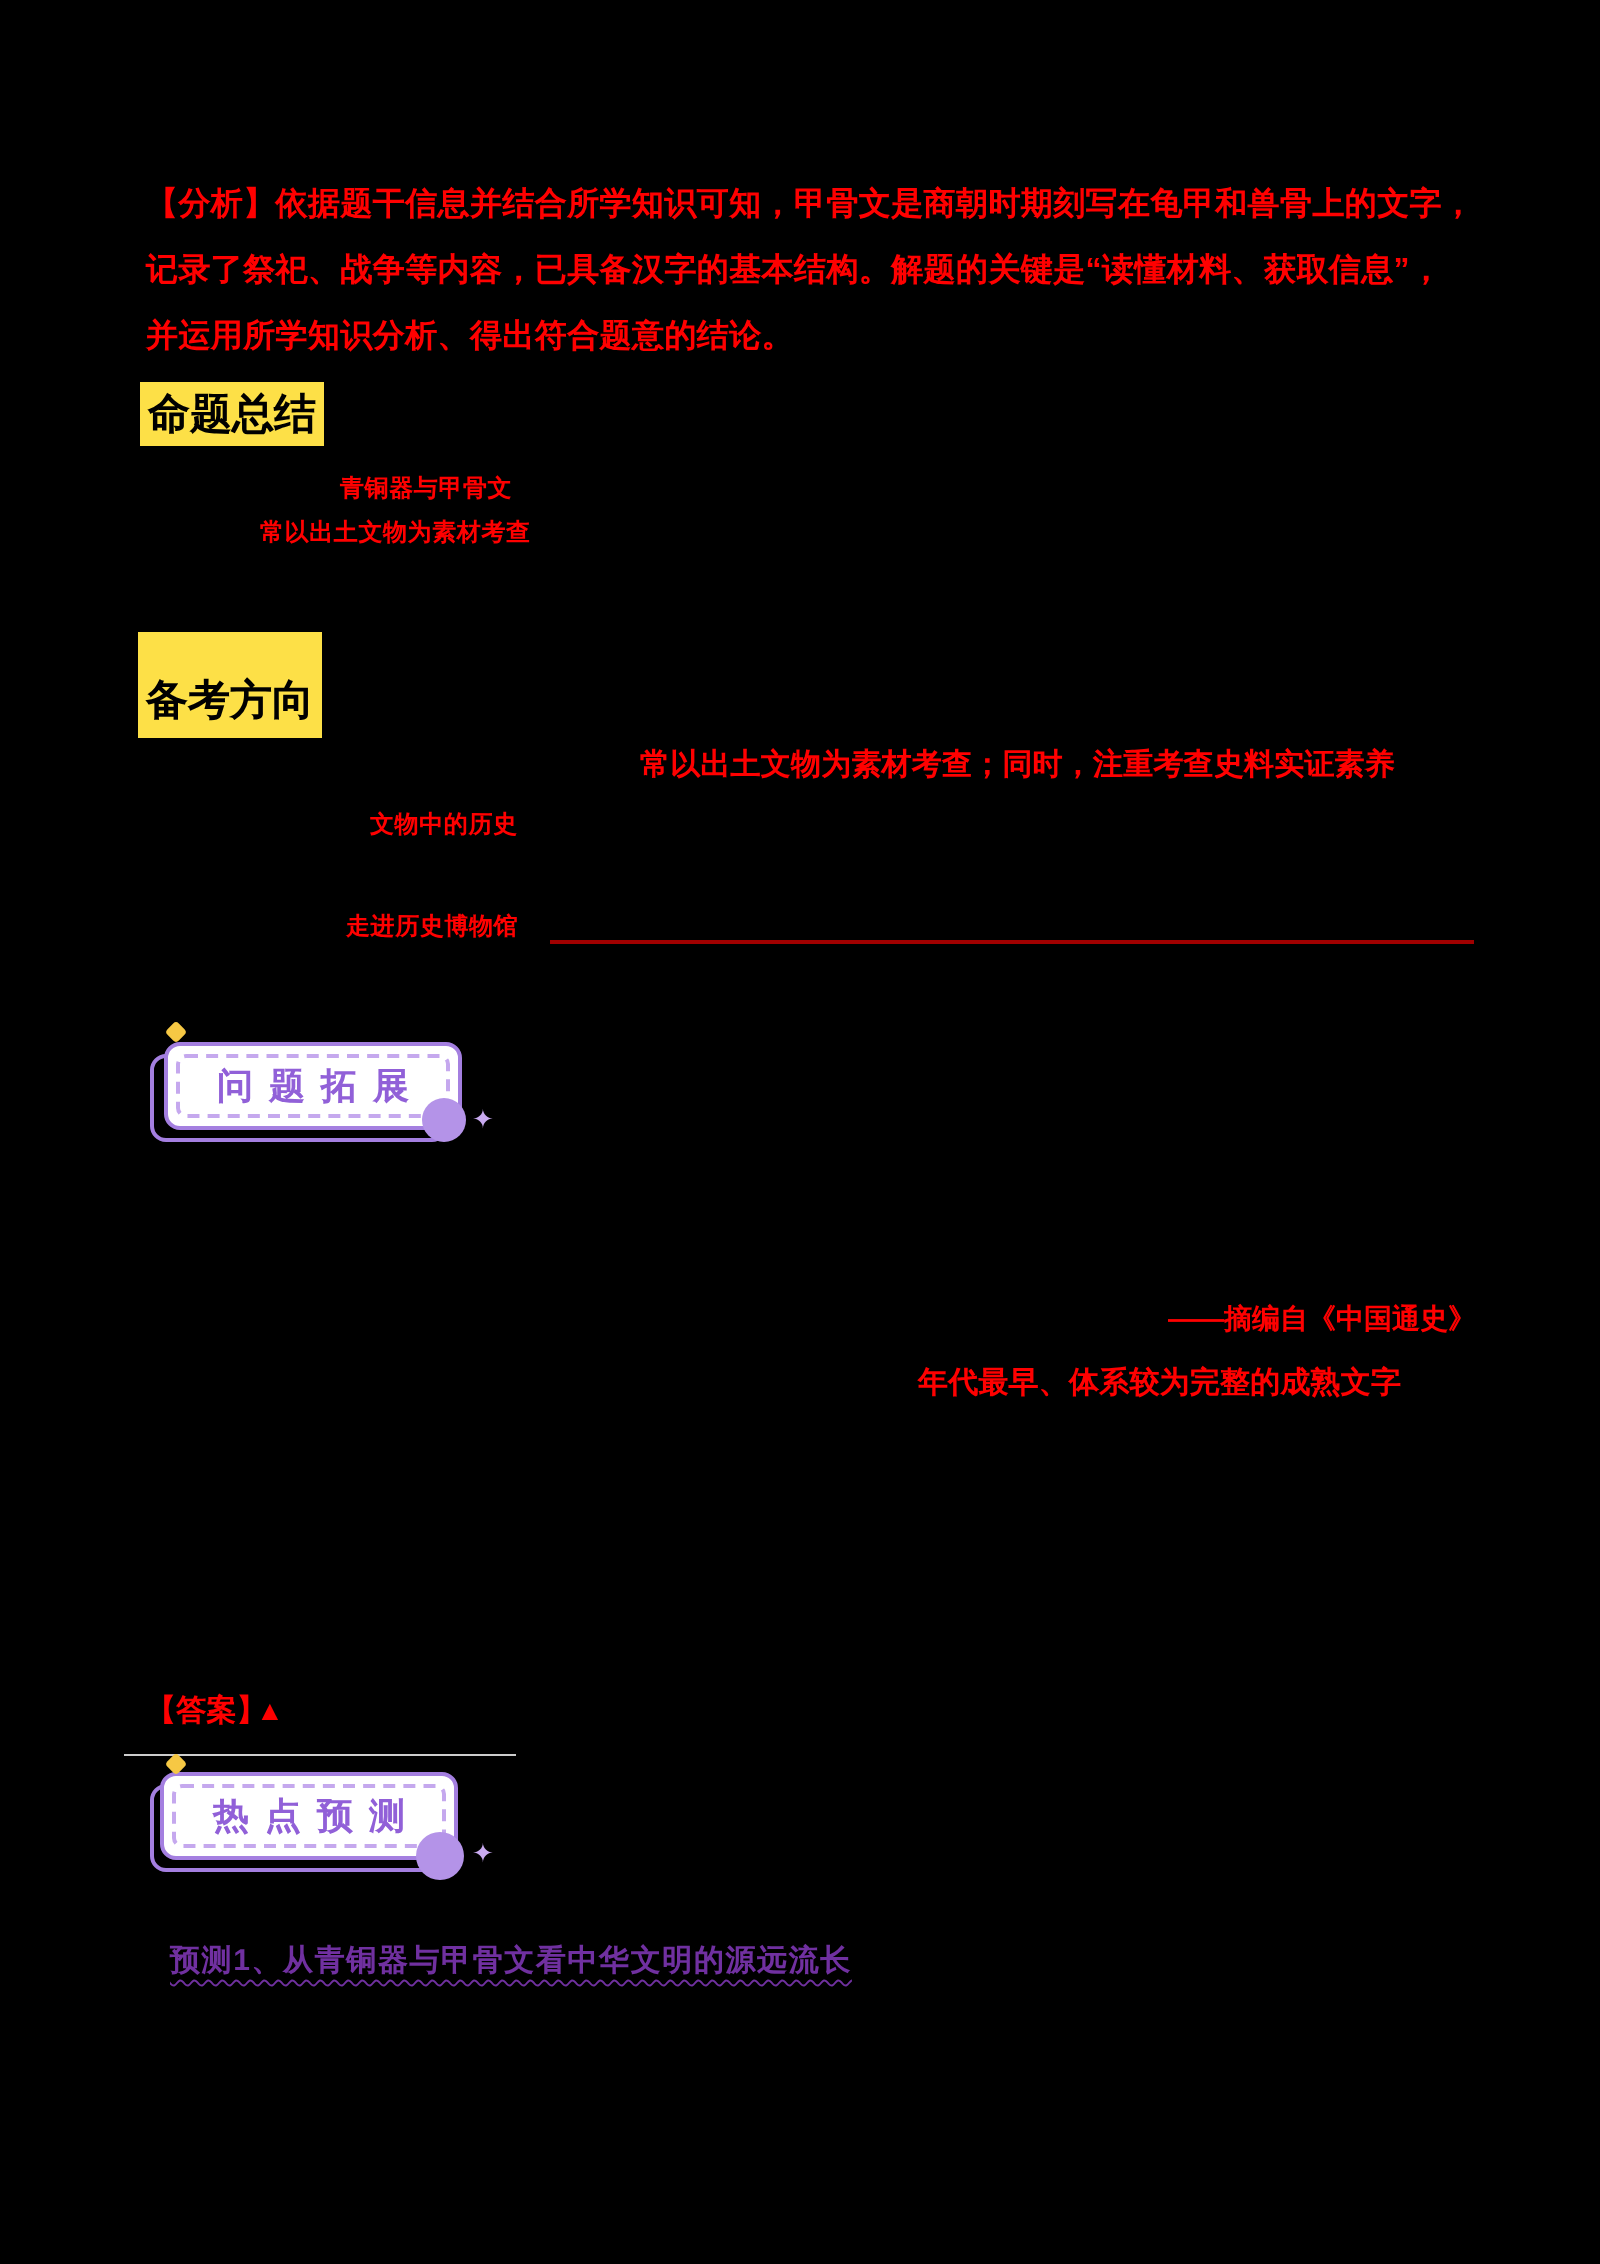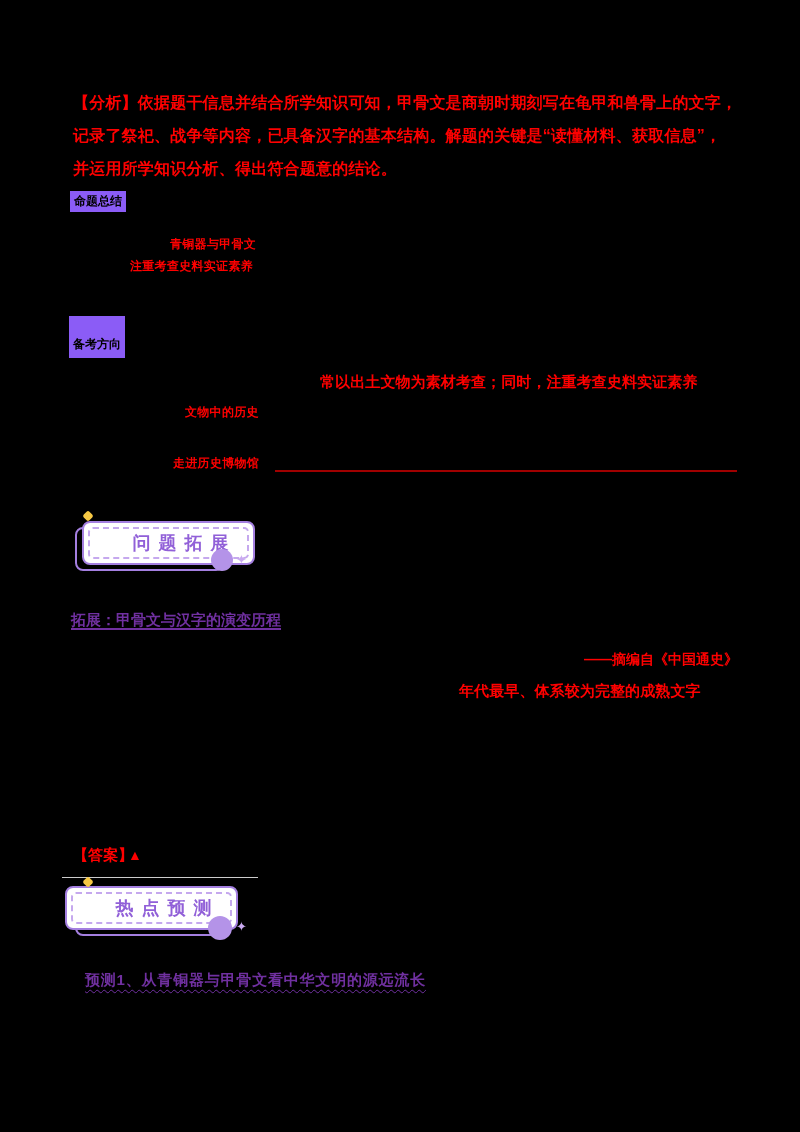--- a/index.html
+++ b/index.html
@@ -5,42 +5,42 @@
   html,body{margin:0;padding:0;background:#000;}
   .page{
     position:relative;width:800px;height:1036px;background:#000;overflow:hidden;
     font-family:"Liberation Sans",sans-serif;
     text-decoration:underline;
   }
   .abs{position:absolute;}
   .red{color:#ff0000;font-weight:bold;}
   .analysis-line{font-size:16px;line-height:33px;white-space:nowrap;letter-spacing:0.2px;}
   .yellow-hl{
-    background:#8b5cf6;color:#000;font-weight:bold;font-size:12px;
+    background:#fde047;color:#000;font-weight:bold;font-size:21px;
     padding:2px 4px;white-space:nowrap;
   }
   .red-line-sm{font-size:12px;white-space:nowrap;letter-spacing:0.3px;}
   .red-line-md{font-size:15px;white-space:nowrap;letter-spacing:0.1px;}
   .blank-line{background:#a00000;height:2px;}
   .purple-heading{
     color:#7030a0;font-weight:bold;font-size:15px;white-space:nowrap;
     text-decoration:underline;text-decoration-thickness:1.5px;text-underline-offset:3px;
   }
   .purple-heading.wavy{
     text-decoration:underline wavy;text-decoration-thickness:1.2px;text-underline-offset:4px;
     letter-spacing:0.8px;
   }
   
   .badge-ghost{
     position:absolute;width:145px;height:40px;border:2px solid #a47fe0;border-radius:8px;
     background:transparent;
   }
   .badge-box{
     position:absolute;width:145px;height:40px;background:#ffffff;border:2px solid #a47fe0;
-    border-radius:8px;display:flex;align-items:center;justify-content:center;padding-left:24px;
+    border-radius:8px;display:flex;align-items:center;justify-content:center;
   }
   .badge-inner{
     position:absolute;inset:4px;border:2px dashed #c5a8ee;border-radius:5px;pointer-events:none;
   }
   .badge-label{
     color:#9160d8;font-weight:bold;font-size:18px;letter-spacing:8px;text-indent:8px;
     white-space:nowrap;position:relative;z-index:2;
   }
   .badge-dot{
     position:absolute;width:8px;height:8px;background:#f6c844;transform:rotate(45deg);
@@ -62,50 +62,49 @@
 <div class="page">
 
   <div class="abs" style="left:73px;top:86px;">
     <div class="red analysis-line">【分析】依据题干信息并结合所学知识可知，甲骨文是商朝时期刻写在龟甲和兽骨上的文字，</div>
     <div class="red analysis-line">记录了祭祀、战争等内容，已具备汉字的基本结构。解题的关键是“读懂材料、获取信息”，</div>
     <div class="red analysis-line">并运用所学知识分析、得出符合题意的结论。</div>
   </div>
 
   <div class="abs yellow-hl" style="left:70px;top:191px;">命题总结</div>
   <div class="abs red red-line-sm" style="left:170px;top:236px;">青铜器与甲骨文</div>
-  <div class="abs red red-line-sm" style="left:130px;top:258px;">注重考查史料实证素养</div>
+  <div class="abs red red-line-sm" style="left:130px;top:258px;">常以出土文物为素材考查</div>
 
   <div class="abs yellow-hl" style="left:69px;top:316px;padding-top:20px;padding-bottom:5px;">备考方向</div>
   <div class="abs red red-line-md" style="left:320px;top:373px;">常以出土文物为素材考查；同时，注重考查史料实证素养</div>
   <div class="abs red red-line-sm" style="left:185px;top:404px;">文物中的历史</div>
   <div class="abs red red-line-sm" style="left:173px;top:455px;">走进历史博物馆</div>
   <div class="abs blank-line" style="left:275px;top:470px;width:462px;"></div>
 
   <div>
     <div class="badge-ghost" style="left:75px;top:527px;"></div>
     <div class="badge-box" style="left:82px;top:521px;">
       <div class="badge-inner"></div>
       <span class="badge-label">问题拓展</span>
     </div>
     <span class="badge-dot" style="left:84px;top:512px;"></span>
     <span class="badge-circle" style="left:211px;top:549px;"></span>
     <span class="badge-sparkle" style="left:236px;top:553px;">✦</span>
   </div>
 
-  <div class="abs purple-heading" style="left:71px;top:611px;">拓展：甲骨文与汉字的演变历程</div>
   <div class="abs red citation" style="left:540px;top:651px;width:198px;">——摘编自《中国通史》</div>
   <div class="abs red red-line-md" style="left:459px;top:682px;">年代最早、体系较为完整的成熟文字</div>
 
   <div class="abs red red-line-md" style="left:73px;top:846px;">【答案】</div>
   <div class="abs red answer-mark" style="left:128px;top:847px;">▲</div>
 
   <div>
     <div class="white-rule" style="left:62px;top:877px;width:196px;"></div>
     <div class="badge-ghost" style="left:75px;top:892px;"></div>
-    <div class="badge-box" style="left:65px;top:886px;">
+    <div class="badge-box" style="left:80px;top:886px;">
       <div class="badge-inner"></div>
       <span class="badge-label">热点预测</span>
     </div>
     <span class="badge-dot" style="left:84px;top:878px;"></span>
     <span class="badge-circle" style="left:208px;top:916px;width:24px;height:24px;"></span>
     <span class="badge-sparkle" style="left:236px;top:920px;">✦</span>
   </div>
 
   <div class="abs purple-heading wavy" style="left:85px;top:971px;">预测1、从青铜器与甲骨文看中华文明的源远流长</div>
 

